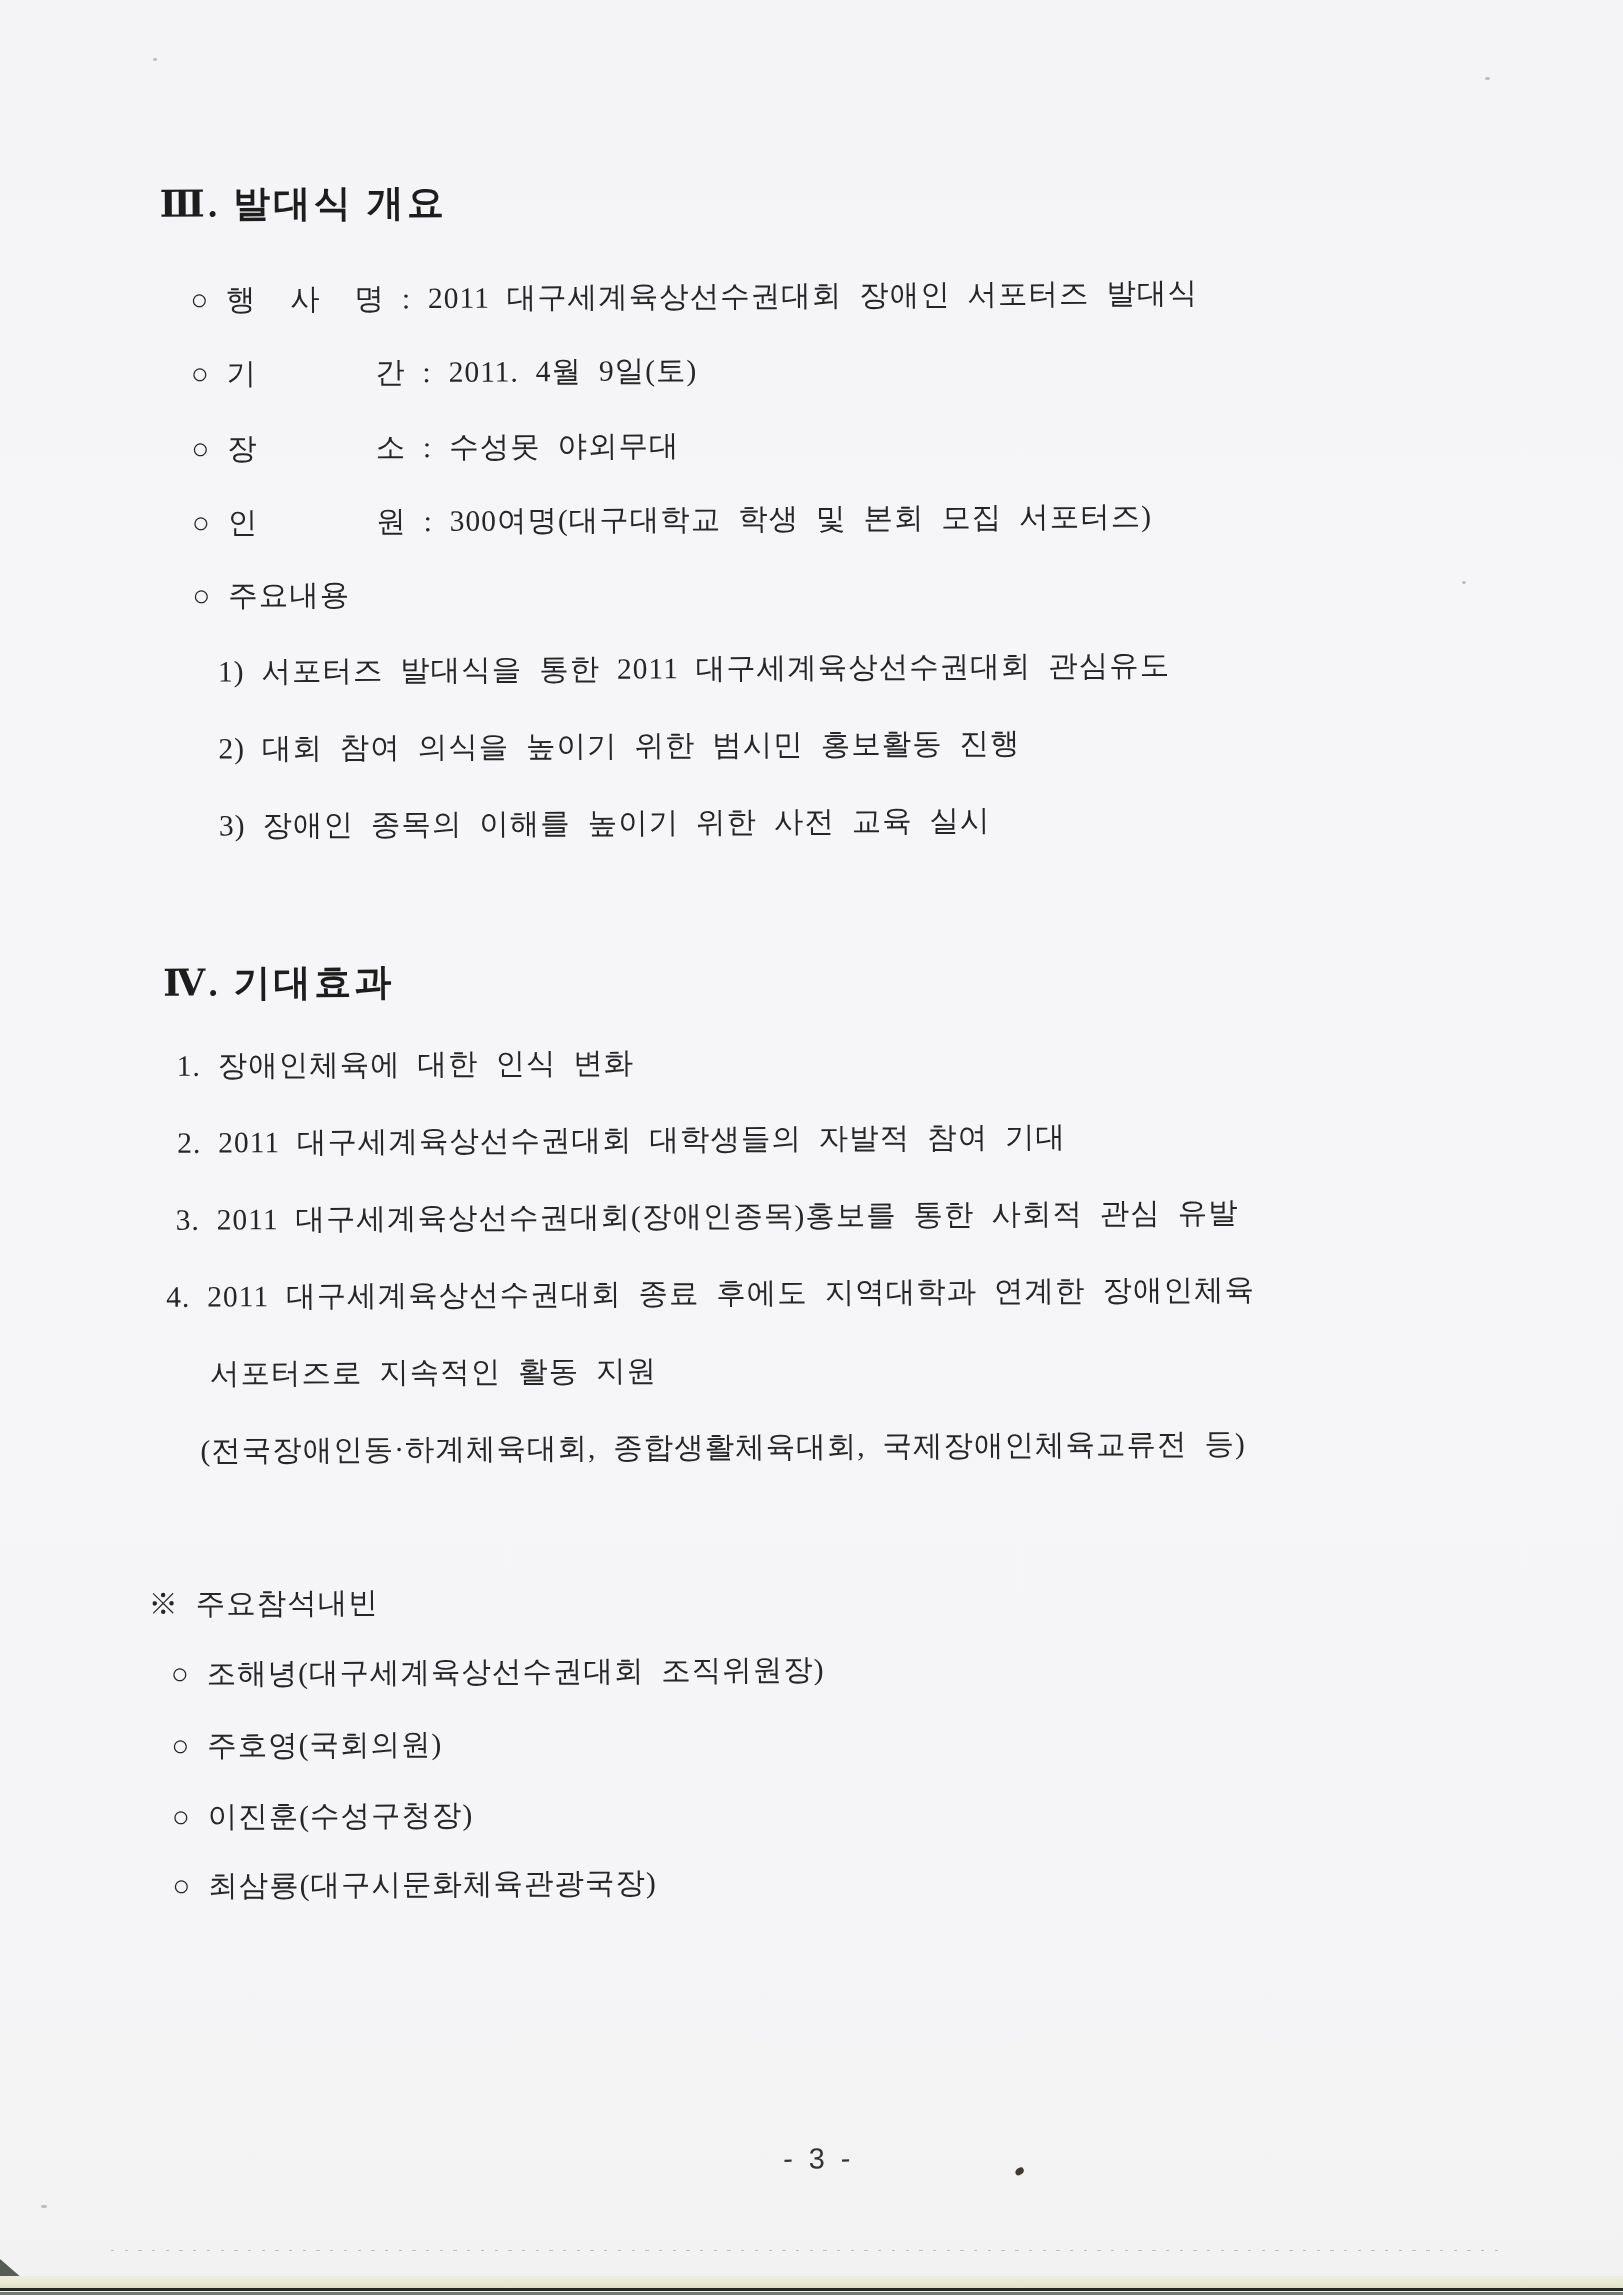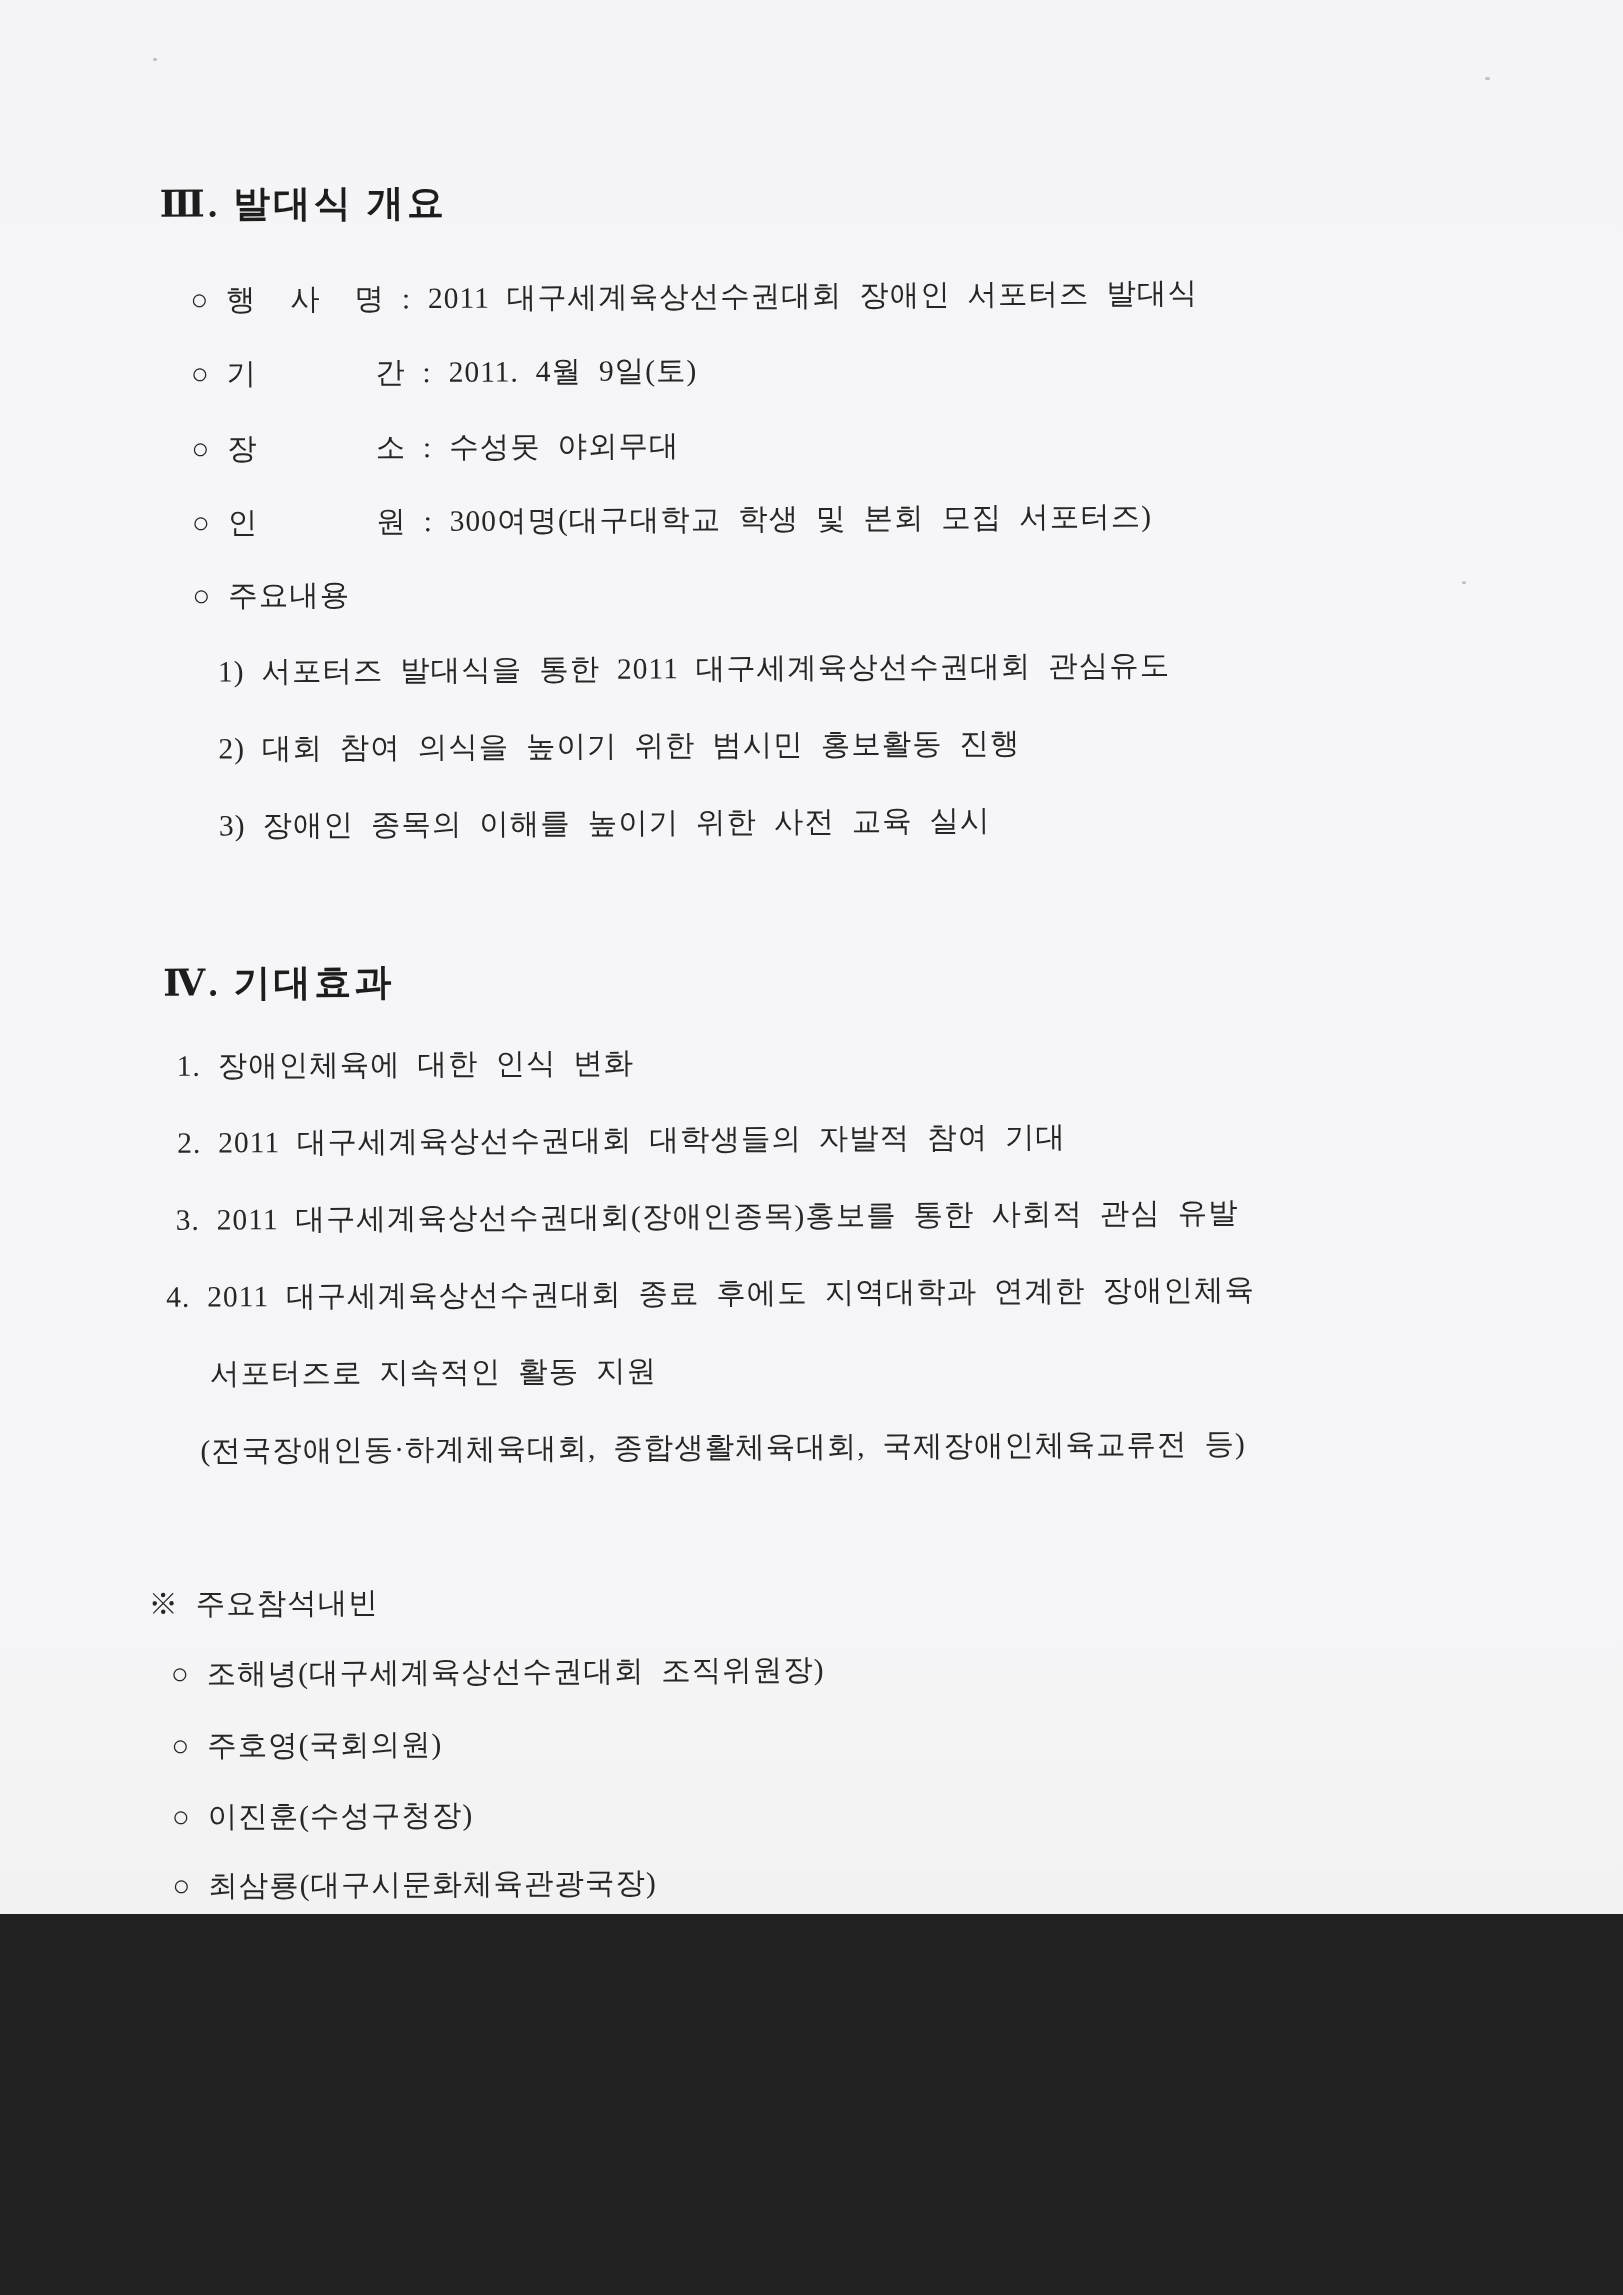--- a/index.html
+++ b/index.html
@@ -3,21 +3,21 @@
 <meta charset="utf-8">
 <style>
   html, body {
     margin: 0;
     padding: 0;
     background: #222;
   }
   .page {
     position: relative;
     width: 1623px;
-    height: 1914px;
+    height: 2295px;
     margin: 0 auto;
     background: linear-gradient(180deg, #f4f4f6 0%, #f6f6f8 30%, #f5f5f7 85%, #f2f2f2 99%);
     overflow: hidden;
     font-family: "Liberation Serif", "DejaVu Serif", serif;
     color: #242424;
   }
   .content {
     position: absolute;
     left: 0; top: 0; right: 0; bottom: 0;
     transform: rotate(-0.4deg);

